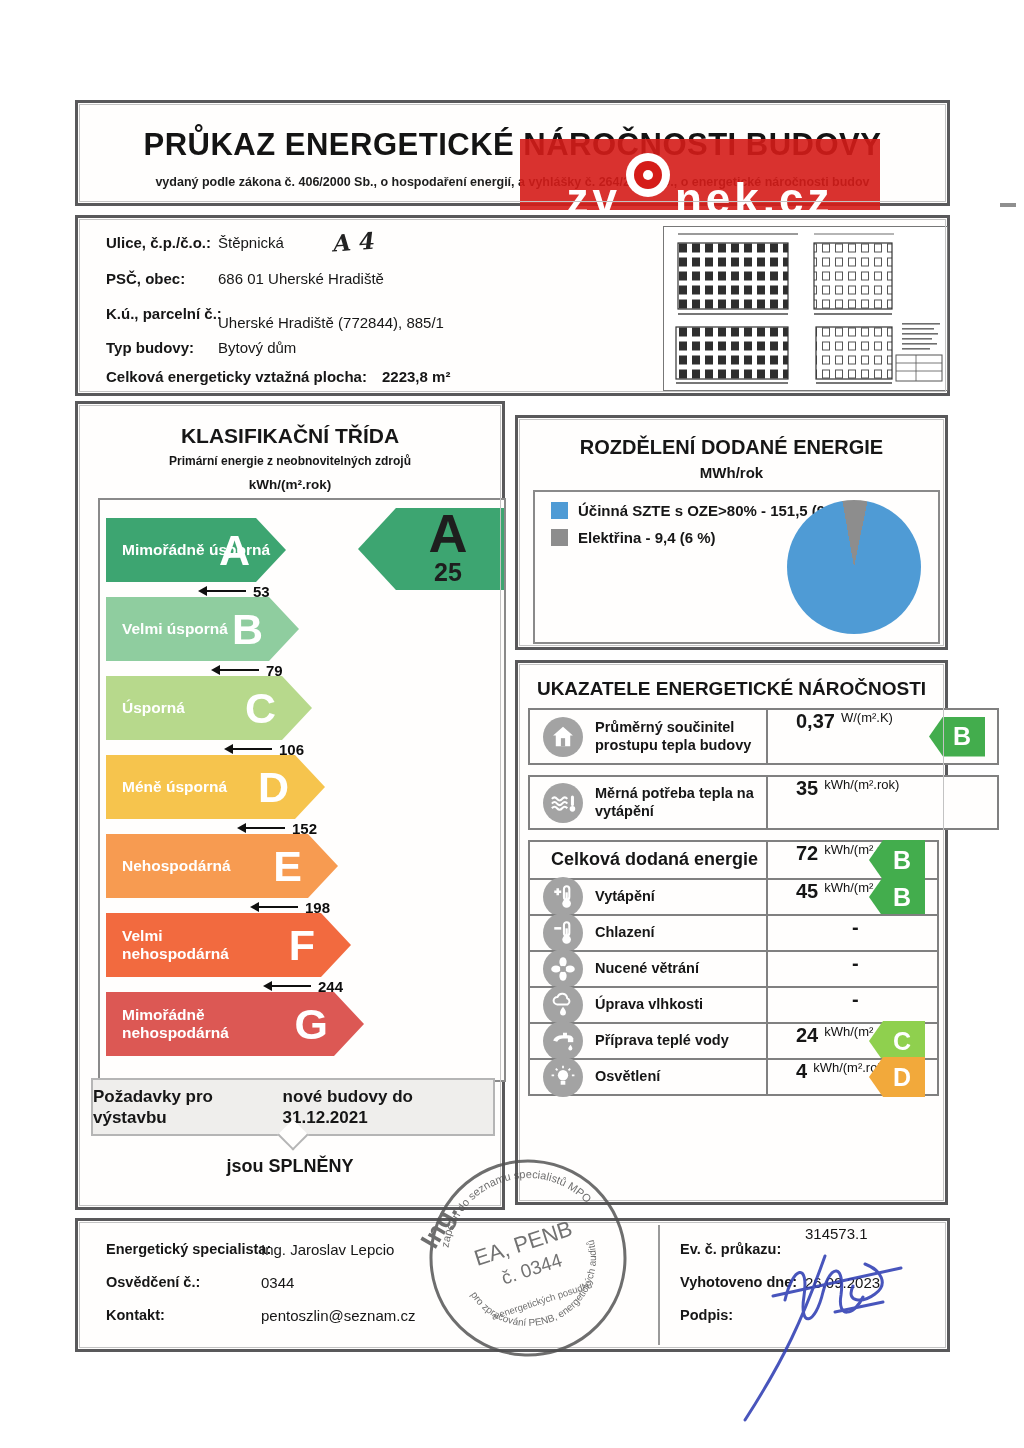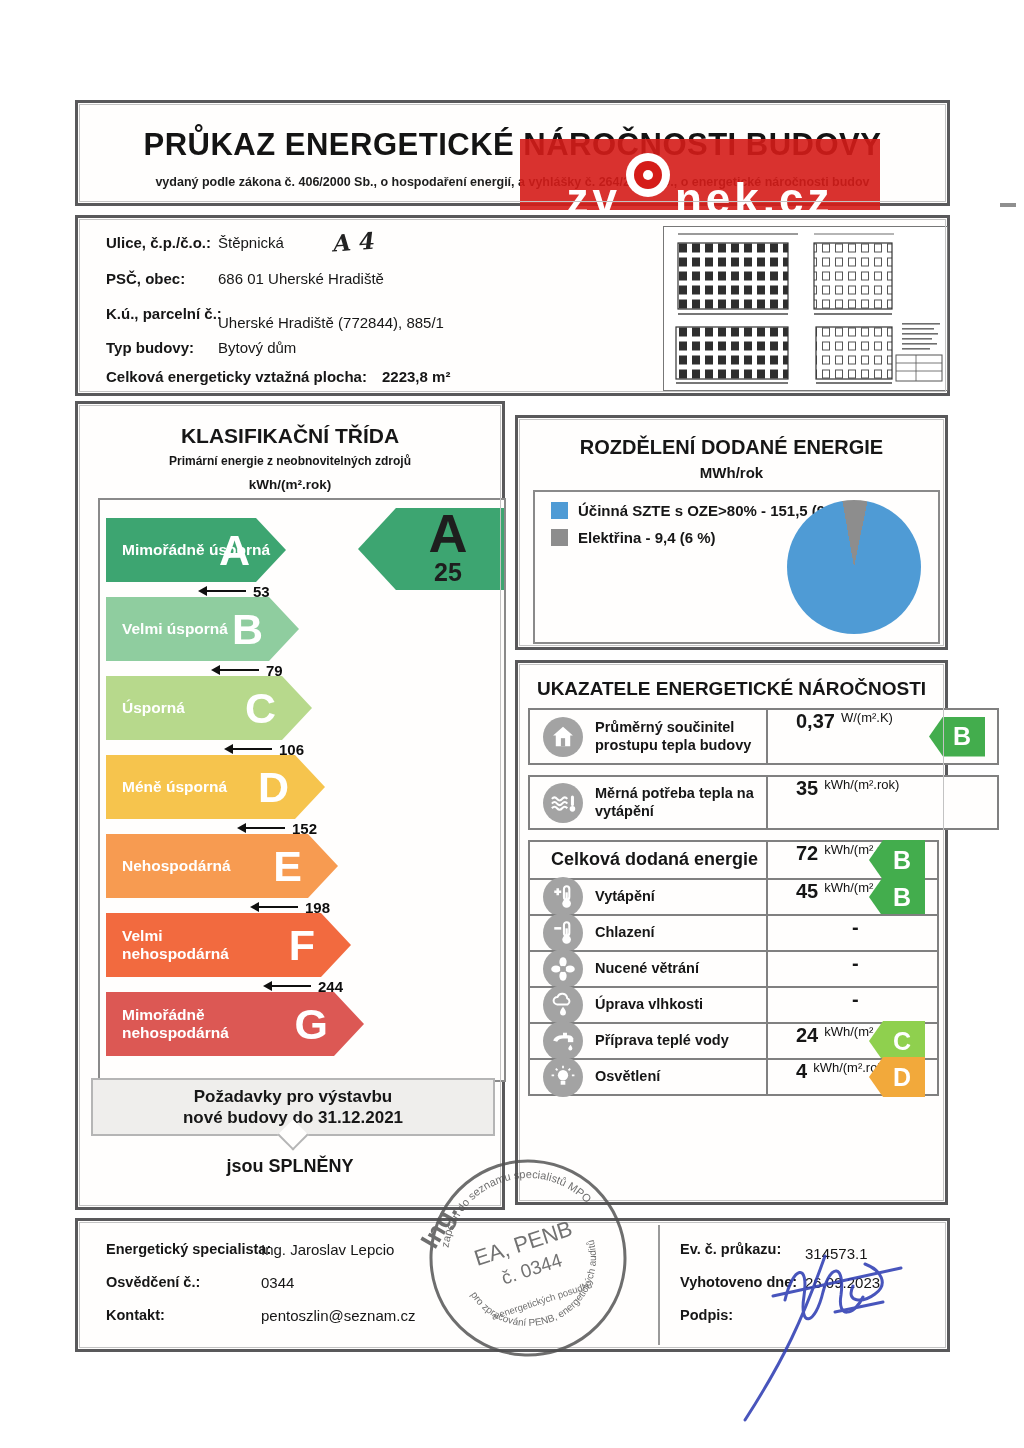--- a/index.html
+++ b/index.html
@@ -43,21 +43,21 @@
   .th-line{width:46px;height:2px;background:#101010;position:relative;}
   .th-line::before{content:"";position:absolute;left:-2px;top:-4.5px;width:0;height:0;border:5.5px solid transparent;border-right:9px solid #101010;border-left:0;}
   .th-num{font-size:15px;font-weight:bold;color:#0d0d0d;}
   .rating{position:absolute;left:258px;top:8px;width:146px;height:82px;
     clip-path:polygon(100% 0,26% 0,0 50%,26% 100%,100% 100%);
     display:flex;flex-direction:column;align-items:center;justify-content:center;padding-left:34px;box-sizing:border-box;}
   .rating .rl{font-size:54px;font-weight:bold;color:#1e1e1e;line-height:.85;}
   .rating .rv{font-size:25px;font-weight:bold;color:#1e1e1e;margin-top:2px;}
   .wm-kcz{position:absolute;left:4px;top:96px;font-size:62px;font-weight:bold;color:rgba(110,110,110,.28);letter-spacing:6px;}
   .reqbox{position:absolute;left:13px;top:674px;width:404px;height:58px;background:#efeeec;border:2px solid #b5b5b5;box-sizing:border-box;
-    display:flex;flex-direction:column;align-items:center;justify-content:center;font-size:17px;font-weight:bold;line-height:1.25;}
+    display:flex;flex-direction:row;align-items:center;justify-content:center;font-size:17px;font-weight:bold;line-height:1.25;}
   .notch{position:absolute;left:50%;bottom:-12px;width:20px;height:20px;transform:translateX(-50%) rotate(45deg);
     background:#fffefd;border-right:2px solid #b5b5b5;border-bottom:2px solid #b5b5b5;}
   .result{position:absolute;left:0;right:0;top:752px;text-align:center;font-size:18px;font-weight:bold;}
 
   
   .s-title{position:absolute;left:0;right:0;top:18px;text-align:center;font-size:20px;font-weight:bold;}
   .s-unit{position:absolute;left:0;right:0;top:46px;text-align:center;font-size:15px;font-weight:bold;}
   .legend-box{position:absolute;left:15px;top:72px;width:403px;height:150px;border:2px solid #8a8a8a;background:#fffefd;}
   .lg-item{display:flex;align-items:center;gap:10px;margin:10px 0 0 16px;}
   .lg-item .sq{width:17px;height:17px;flex:0 0 aupx;}
@@ -462,21 +462,21 @@
       </div>
       <div class="f-row">
         <span class="f-label" style="left: 28px; top: 86px;">Kontakt:</span>
         <span class="f-value" style="left: 183px; top: 86px;">pentoszlin@seznam.cz</span>
       </div>
     </div>
   <div>
 
   <div class="f-row">
         <span class="f-label" style="left: 602px; top: 20px;">Ev. č. průkazu:</span>
-        <span class="f-value" style="left: 727px; top: 24px;">314573.1</span>
+        <span class="f-value" style="left: 727px; top: 4px;">314573.1</span>
       </div>
       <div class="f-row">
         <span class="f-label" style="left: 602px; top: 53px;">Vyhotoveno dne:</span>
         <span class="f-value" style="left: 727px; top: 53px;">26.09.2023</span>
       </div>
       <div class="f-row">
         <span class="f-label" style="left: 602px; top: 86px;">Podpis:</span>
         <span class="f-value" style="left: 727px; top: 86px;"></span>
       </div>
     </div>

